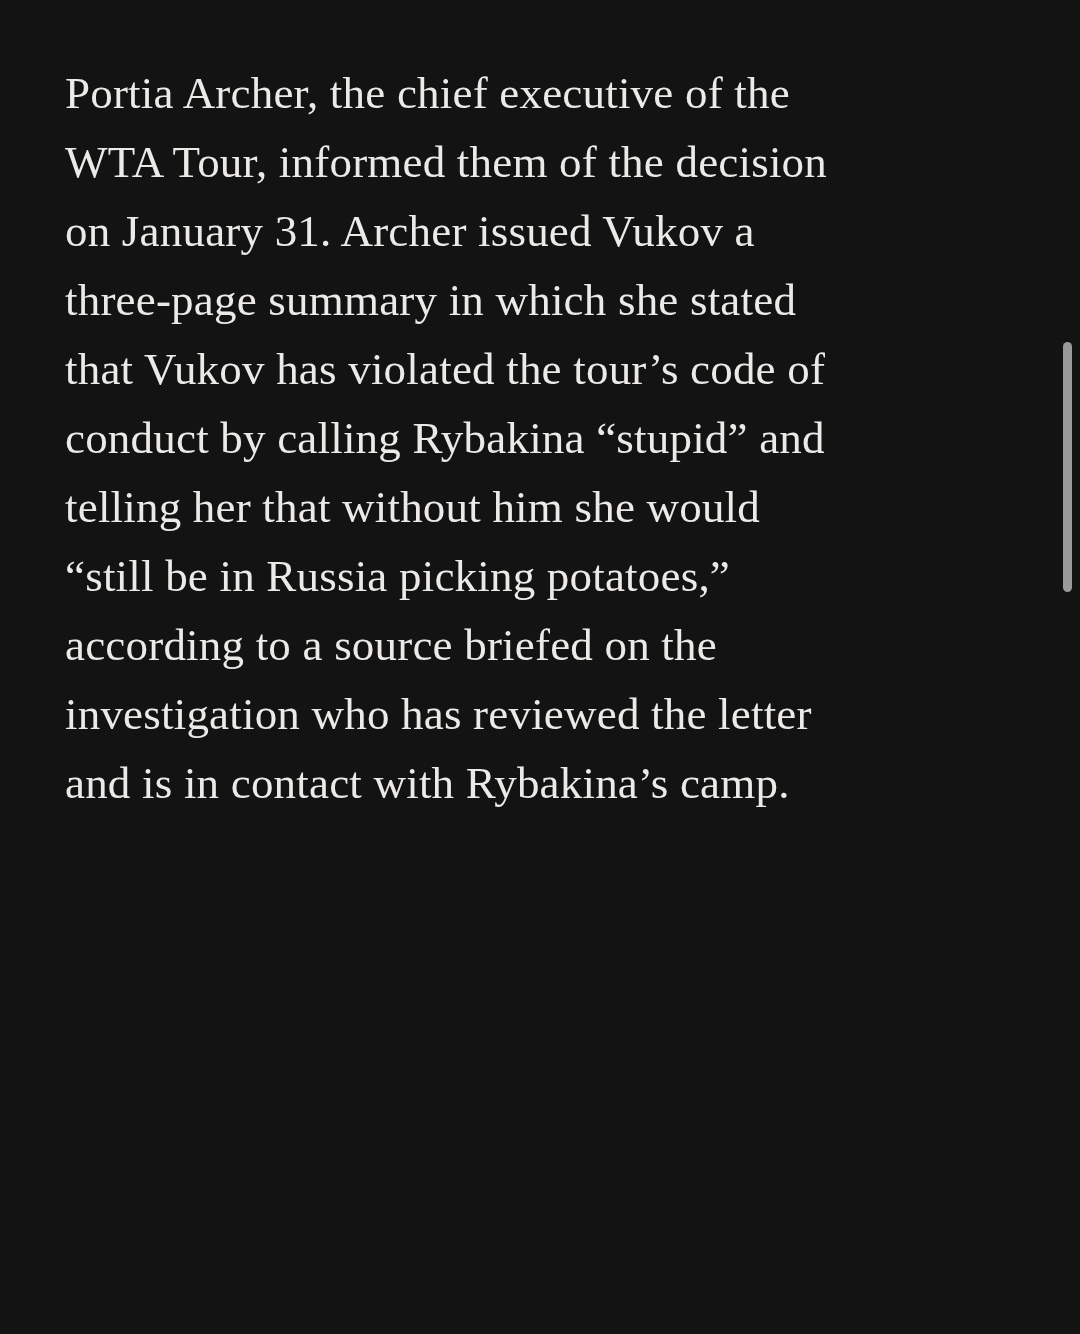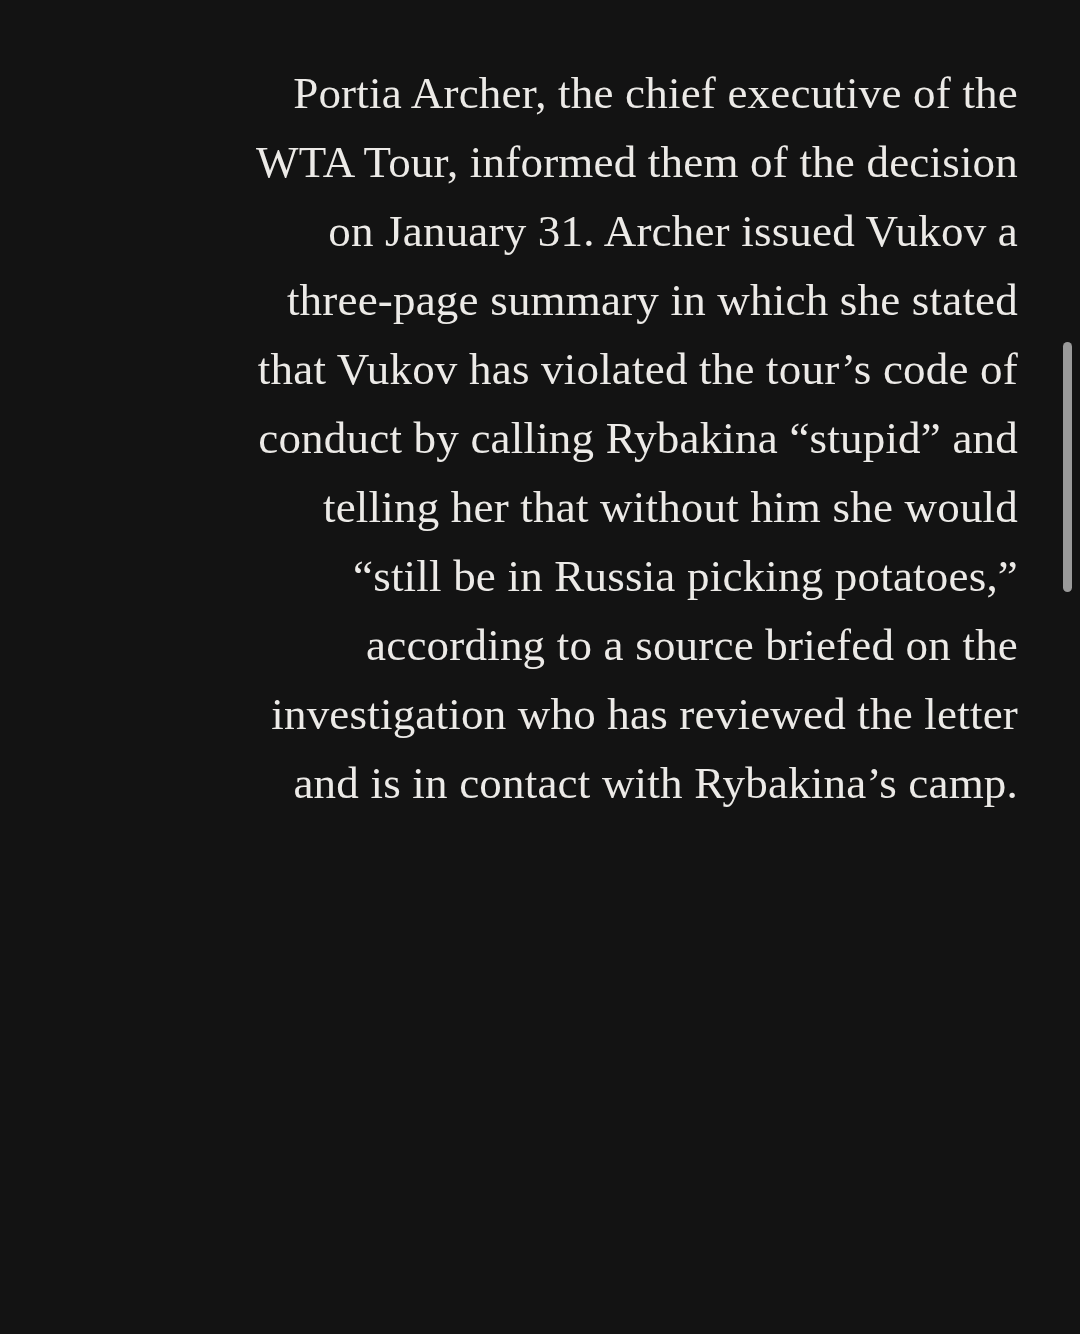--- a/index.html
+++ b/index.html
@@ -6,21 +6,20 @@
       margin: 0;
       padding: 0;
       background: #131313;
     }
     .screen {
       position: relative;
       width: 1080px;
       height: 1228px;
       background: #131313;
       overflow: hidden;
-      text-align: right;
     }
     .article {
       position: absolute;
       top: 0;
       left: 0;
       width: 1080px;
       box-sizing: border-box;
       padding: 59px 62px 0 65px;
       font-family: "Liberation Serif", "DejaVu Serif", serif;
       font-size: 45px;

